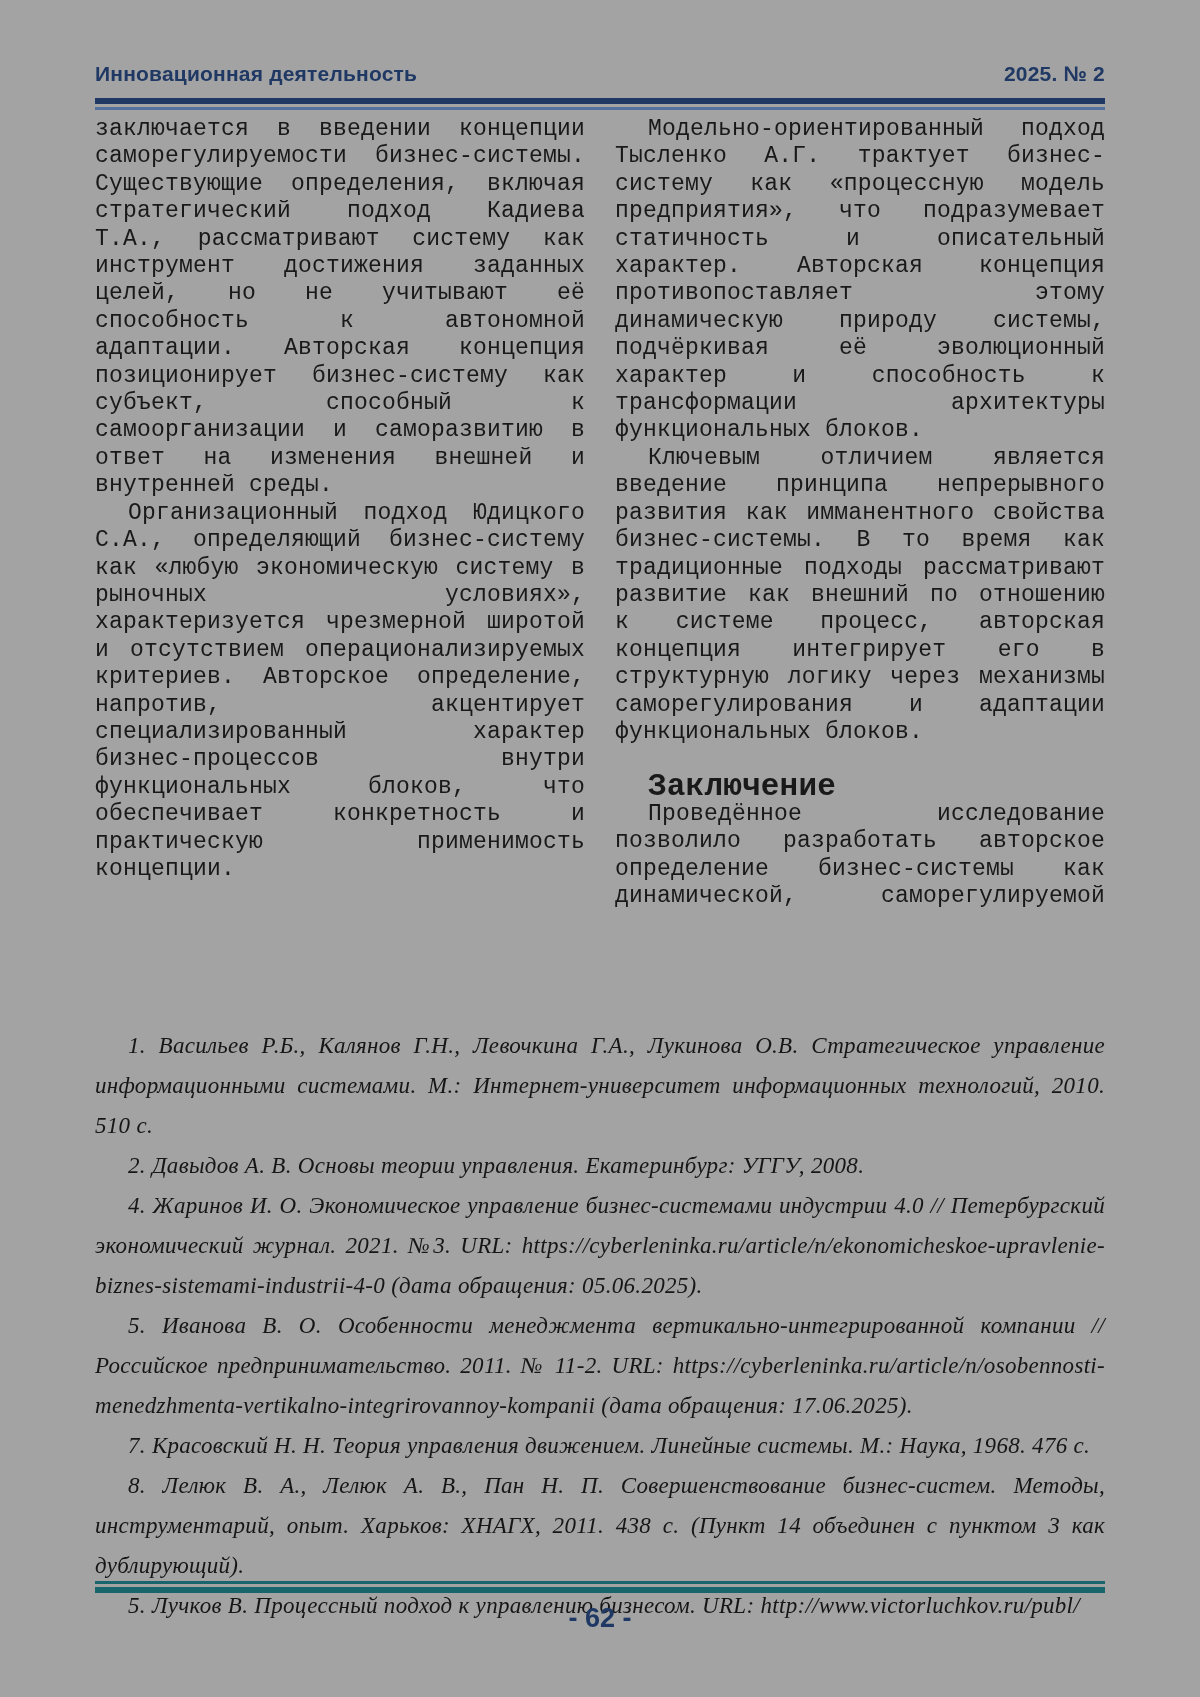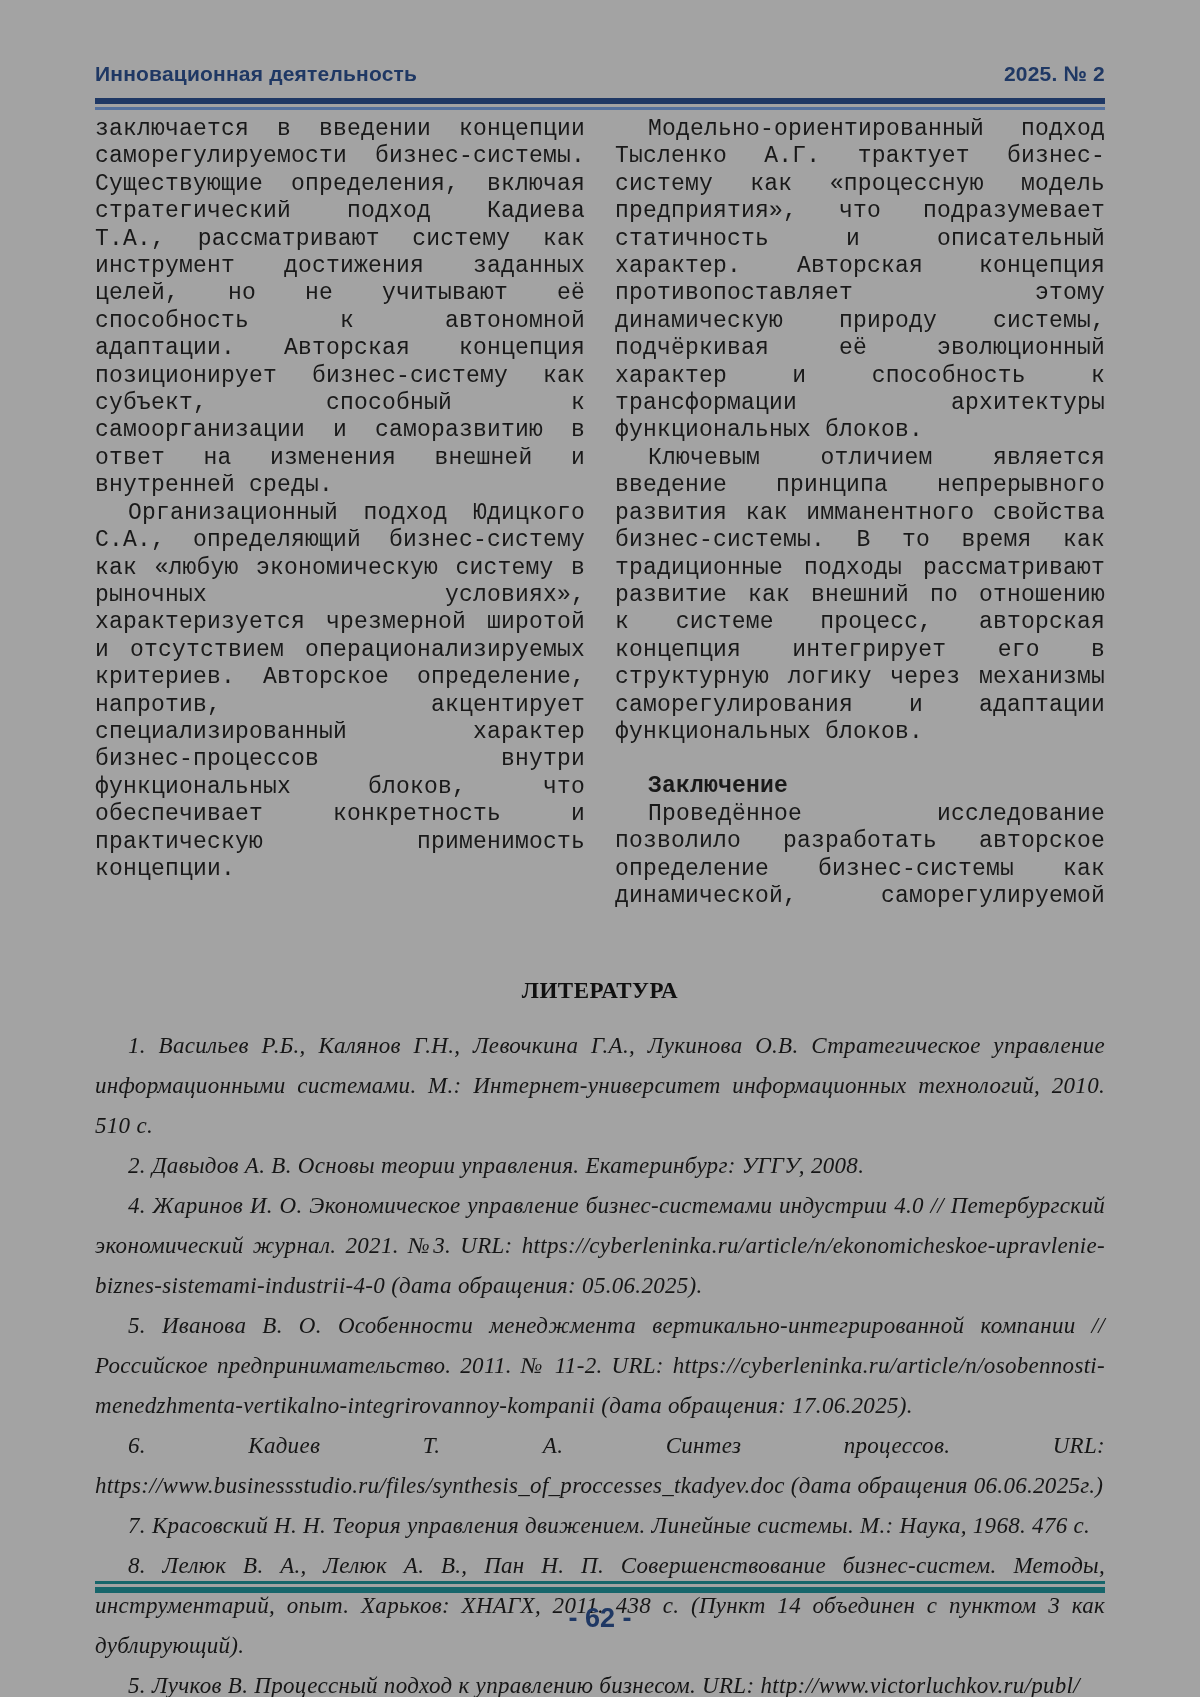--- a/index.html
+++ b/index.html
@@ -33,21 +33,21 @@
     column-count:2; column-gap:30px; column-fill:auto;
     overflow:hidden;
     font-size:23px; line-height:27.4px;
     letter-spacing:0.2px;
     text-align:justify;
     font-family:Liberation Mono, monospace;
   }
   .article-body p { text-indent:33px; }
   .article-body p.continued { text-indent:0; }
   .conclusion-heading {
-    font-size:23px; font-weight:bold;
+    font-size:31px; font-weight:bold;
     text-indent:33px; margin-top:27px;
   }
 
   
   .references-heading {
     position:absolute; top:978px; left:95px; width:1010px;
     text-align:center;
     font-size:23px; font-weight:bold; letter-spacing:0.5px;
     color:#101010;
   }
@@ -89,28 +89,26 @@
 
   <main class="article-body">
     <p class="continued">заключается в введении концепции саморегулируемости бизнес-системы. Существующие определения, включая стратегический подход Кадиева Т.А., рассматривают систему как инструмент достижения заданных целей, но не учитывают её способность к автономной адаптации. Авторская концепция позиционирует бизнес-систему как субъект, способный к самоорганизации и саморазвитию в ответ на изменения внешней и внутренней среды.</p>
     <p>Организационный подход Юдицкого С.А., определяющий бизнес-систему как «любую экономическую систему в рыночных условиях», характеризуется чрезмерной широтой и отсутствием операционализируемых критериев. Авторское определение, напротив, акцентирует специализированный характер бизнес-процессов внутри функциональных блоков, что обеспечивает конкретность и практическую применимость концепции.</p>
     <p>Модельно-ориентированный подход Тысленко А.Г. трактует бизнес-систему как «процессную модель предприятия», что подразумевает статичность и описательный характер. Авторская концепция противопоставляет этому динамическую природу системы, подчёркивая её эволюционный характер и способность к трансформации архитектуры функциональных блоков.</p>
     <p>Ключевым отличием является введение принципа непрерывного развития как имманентного свойства бизнес-системы. В то время как традиционные подходы рассматривают развитие как внешний по отношению к системе процесс, авторская концепция интегрирует его в структурную логику через механизмы саморегулирования и адаптации функциональных блоков.</p>
     <h3 class="conclusion-heading">Заключение</h3>
     <p>Проведённое исследование позволило разработать авторское определение бизнес-системы как динамической, саморегулируемой структуры, интегрирующей функциональные блоки, что преодолевает ограничения классических подходов к управлению бизнес-системой сложных организаций. Авторское определение синтезирует достижения процессного, системного и стратегического подходов, преодолевая их ограничения через введение функционально-блочной архитектуры, саморегулируемости и встроенного механизма непрерывного развития, что формирует качественно новую парадигму понимания бизнес-системы как динамической, адаптивной структуры.</p>
   </main>
 
-  <h2 class="references-heading">ЛИТЕРАТУРА</h2>
 
   <section class="references-list">
     <p>1. Васильев Р.Б., Калянов Г.Н., Левочкина Г.А., Лукинова О.В. Стратегическое управление информационными системами. М.: Интернет-университет информационных технологий, 2010. 510 с.</p>
     <p>2. Давыдов А. В. Основы теории управления. Екатеринбург: УГГУ, 2008.</p>
     <p>4. Жаринов И. О. Экономическое управление бизнес-системами индустрии 4.0 // Петербургский экономический журнал. 2021. №3. URL: https://cyberleninka.ru/article/n/ekonomicheskoe-upravlenie-biznes-sistemami-industrii-4-0 (дата обращения: 05.06.2025).</p>
     <p>5. Иванова В. О. Особенности менеджмента вертикально-интегрированной компании // Российское предпринимательство. 2011. № 11-2. URL: https://cyberleninka.ru/article/n/osobennosti-menedzhmenta-vertikalno-integrirovannoy-kompanii (дата обращения: 17.06.2025).</p>
-    <p>6. Кадиев Т. А. Синтез процессов. URL: https://www.businessstudio.ru/files/synthesis_of_proccesses_tkadyev.doc (дата обращения 06.06.2025г.)</p>
     <p>7. Красовский Н. Н. Теория управления движением. Линейные системы. М.: Наука, 1968. 476 с.</p>
     <p>8. Лелюк В. А., Лелюк А. В., Пан Н. П. Совершенствование бизнес-систем. Методы, инструментарий, опыт. Харьков: ХНАГХ, 2011. 438 с. (Пункт 14 объединен с пунктом 3 как дублирующий).</p>
     <p>5. Лучков В. Процессный подход к управлению бизнесом. URL: http://www.victorluchkov.ru/publ/</p>
   </section>
 
   <div class="ftr-rules">
     <div class="rule-teal-thin"></div>
     <div class="rule-teal-thick"></div>
   </div>
 

